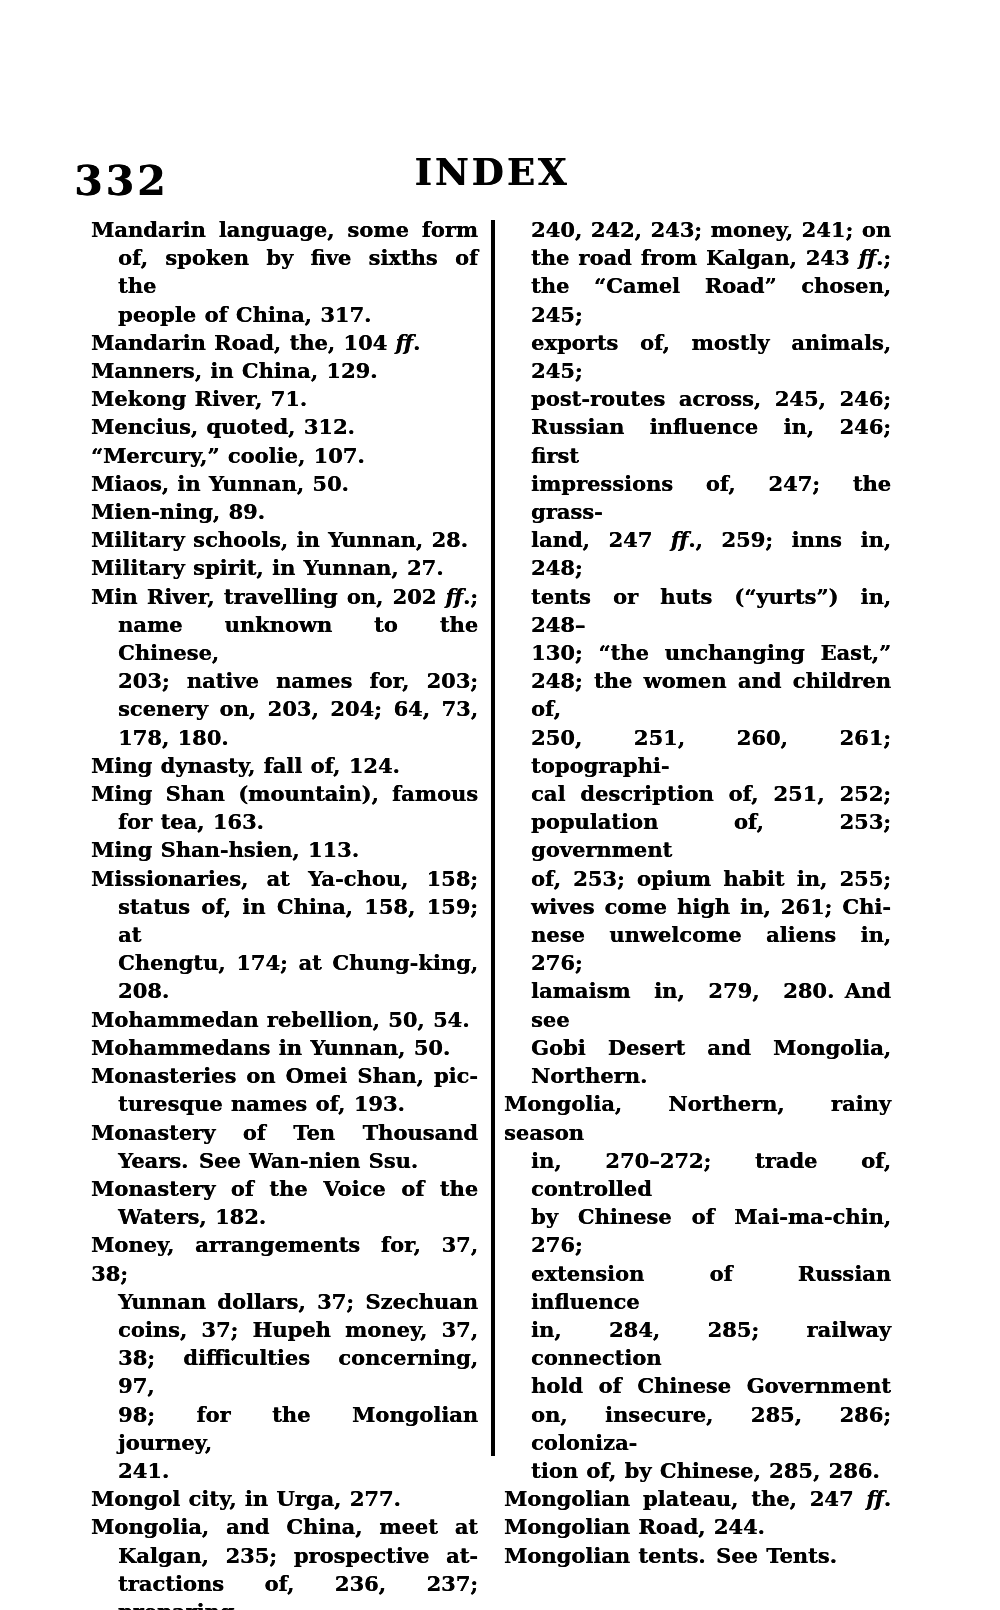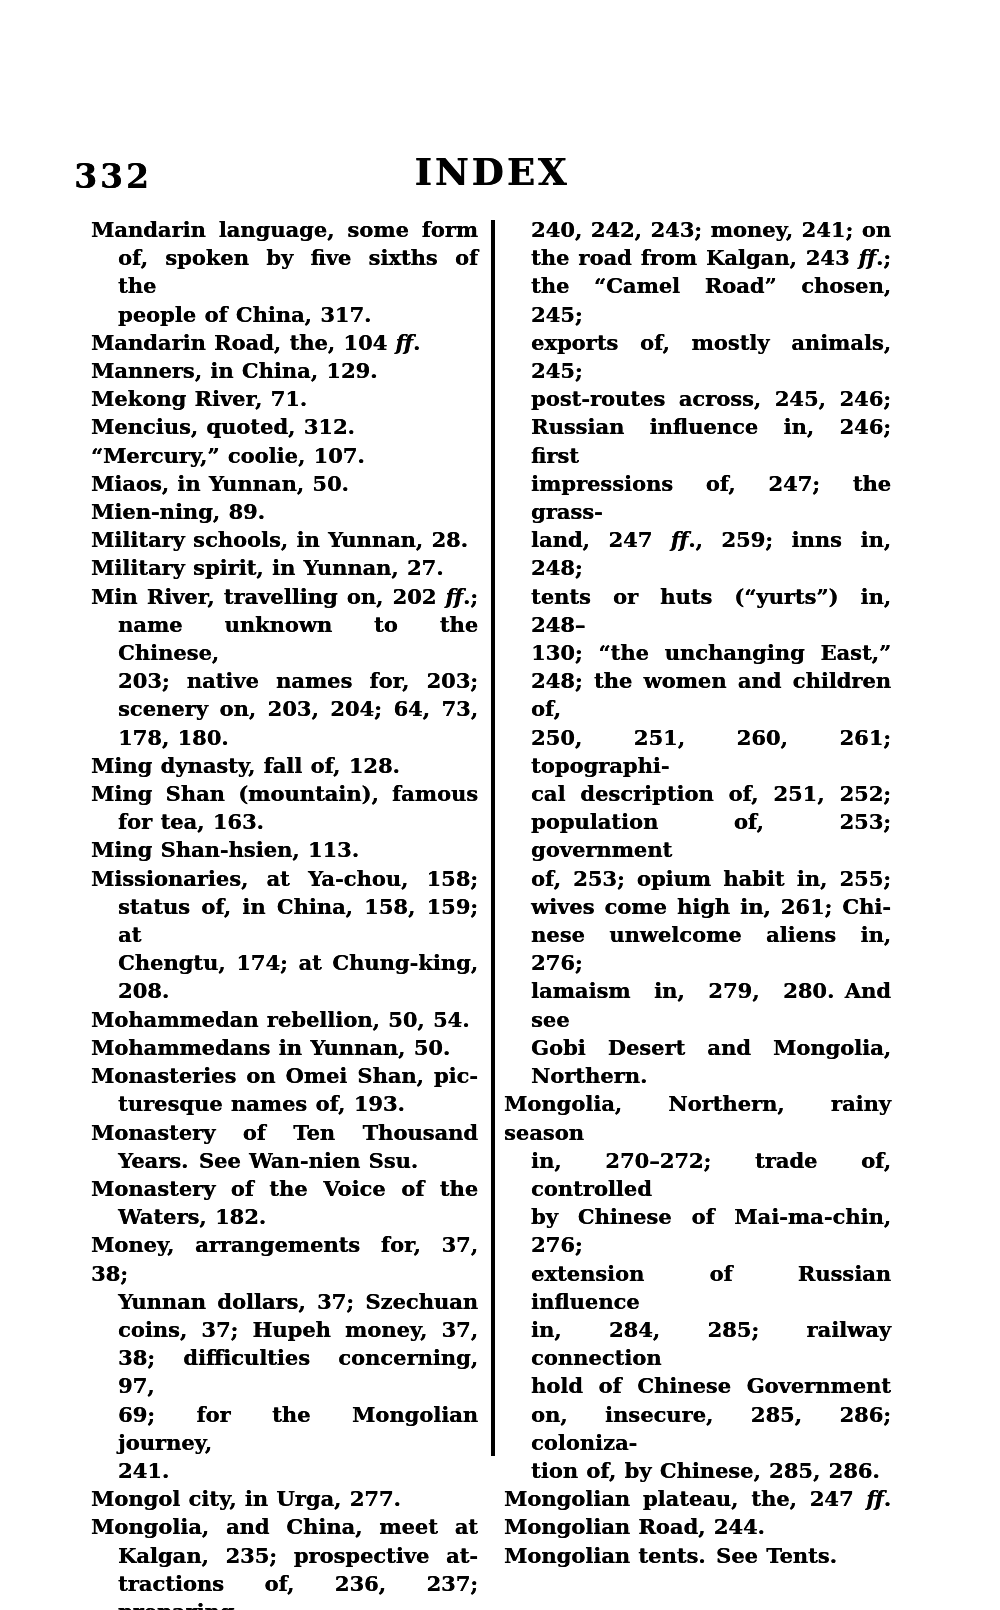--- a/index.html
+++ b/index.html
@@ -7,21 +7,21 @@
     width: 1000px; height: 1610px;
     background: #ffffff;
     position: relative;
     font-family: "DejaVu Serif", serif;
     color: #000000;
     overflow: hidden;
   }
   .page-number {
     position: absolute;
     left: 74px; top: 157px;
-    font-size: 33px;
+    font-size: 41px;
     font-weight: bold;
     letter-spacing: 3px;
     text-shadow: 0.4px 0 0 currentColor;
   }
   .page-title {
     position: absolute;
     left: 0; top: 150px; width: 984px;
     text-align: center;
     font-size: 37px;
     font-weight: bold;
@@ -95,21 +95,21 @@
         <div class="line">Military spirit, in Yunnan, 27.</div>
       </div>
       <div class="entry">
         <div class="line just">Min River, travelling on, 202 <i class="ff">ff</i>.;</div>
         <div class="line indent just">name unknown to the Chinese,</div>
         <div class="line indent just">203; native names for, 203;</div>
         <div class="line indent just">scenery on, 203, 204; 64, 73,</div>
         <div class="line indent">178, 180.</div>
       </div>
       <div class="entry">
-        <div class="line">Ming dynasty, fall of, 128.</div>
+        <div class="line">Ming dynasty, fall of, 124.</div>
       </div>
       <div class="entry">
         <div class="line just">Ming Shan (mountain), famous</div>
         <div class="line indent">for tea, 163.</div>
       </div>
       <div class="entry">
         <div class="line">Ming Shan-hsien, 113.</div>
       </div>
       <div class="entry">
         <div class="line just">Missionaries, at Ya-chou, 158;</div>
@@ -133,21 +133,21 @@
       </div>
       <div class="entry">
         <div class="line just">Monastery of the Voice of the</div>
         <div class="line indent">Waters, 182.</div>
       </div>
       <div class="entry">
         <div class="line just">Money, arrangements for, 37, 38;</div>
         <div class="line indent just">Yunnan dollars, 37; Szechuan</div>
         <div class="line indent just">coins, 37; Hupeh money, 37,</div>
         <div class="line indent just">38; difficulties concerning, 97,</div>
-        <div class="line indent just">69; for the Mongolian journey,</div>
+        <div class="line indent just">98; for the Mongolian journey,</div>
         <div class="line indent">241.</div>
       </div>
       <div class="entry">
         <div class="line">Mongol city, in Urga, 277.</div>
       </div>
       <div class="entry">
         <div class="line just">Mongolia, and China, meet at</div>
         <div class="line indent just">Kalgan, 235; prospective at-</div>
         <div class="line indent just">tractions of, 236, 237; preparing</div>
       </div>

